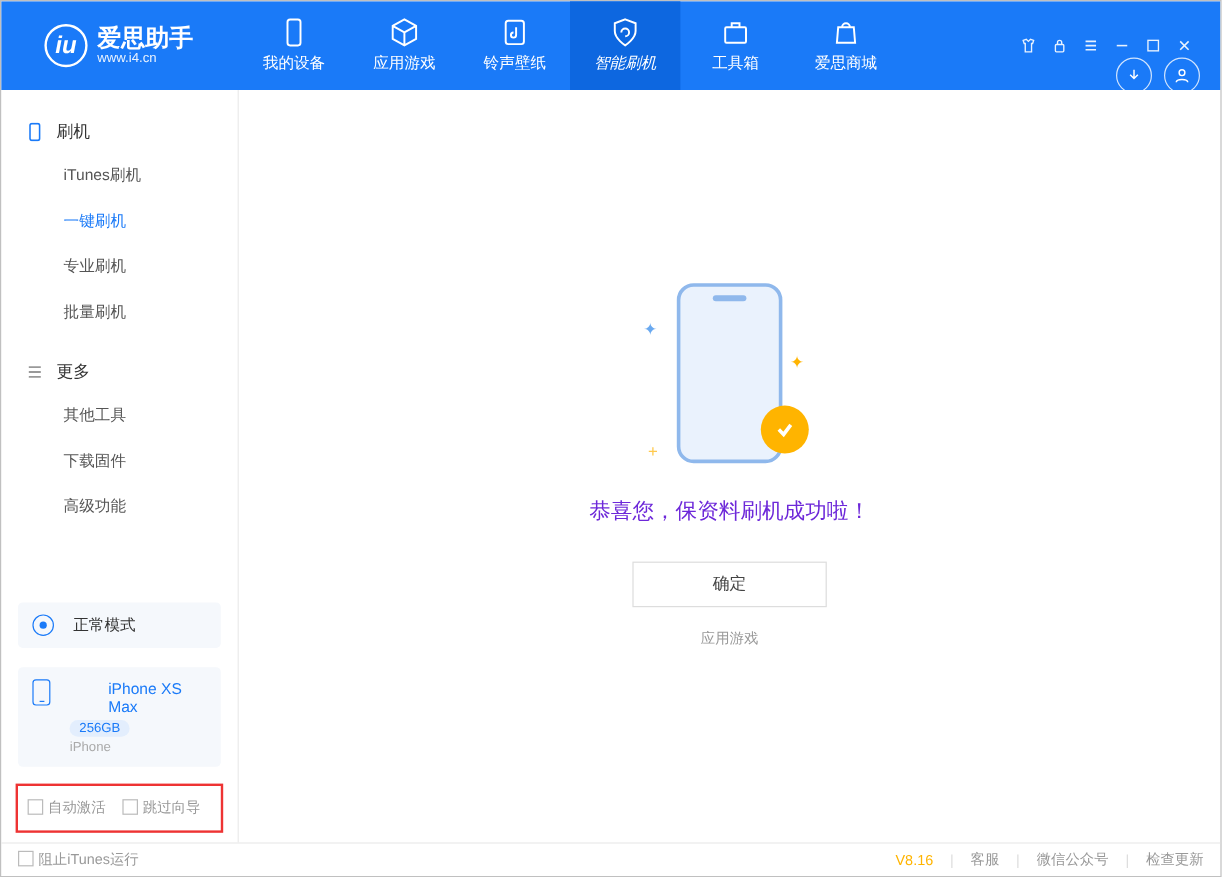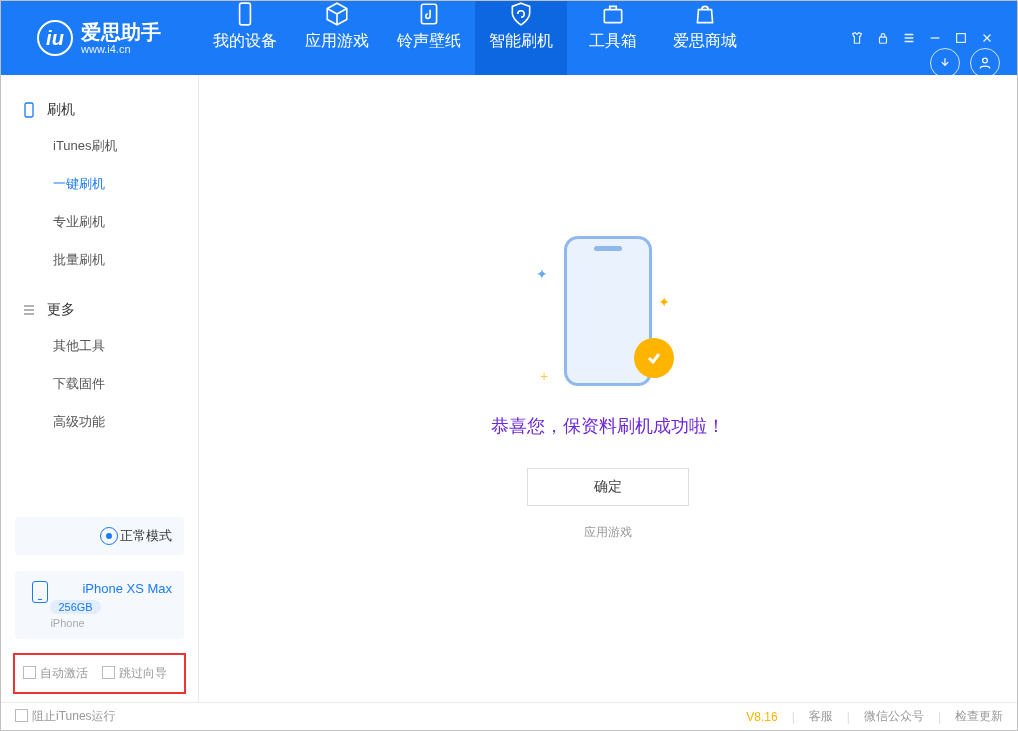--- a/index.html
+++ b/index.html
@@ -5,41 +5,41 @@
 * { margin: 0; padding: 0; box-sizing: border-box; font-family: "Microsoft YaHei", sans-serif; }
 body { background: #fff; width: 1018px; height: 731px; overflow: hidden; border: 1px solid #c0c0c0; }
 
 .header { background: #1a7af8; height: 74px; display: flex; align-items: center; color: #fff; }
 .logo-area { display: flex; align-items: center; padding: 0 36px; width: 198px; }
 .logo-icon { width: 36px; height: 36px; border: 2px solid #fff; border-radius: 50%; display: flex; align-items: center; justify-content: center; font-weight: bold; font-size: 20px; font-style: italic; margin-right: 8px; }
 .logo-text { font-size: 20px; font-weight: bold; line-height: 1.1; }
 .logo-sub { font-size: 11px; opacity: 0.9; }
 
 .nav { display: flex; height: 100%; }
-.nav-item { width: 92px; display: flex; flex-direction: column; align-items: center; justify-content: flex-start; cursor: pointer; font-size: 16px; }
-.nav-item.active { background: #0d67e0; }
+.nav-item { width: 92px; display: flex; flex-direction: column; align-items: center; justify-content: center; cursor: pointer; font-size: 13px; }
+.nav-item.active { background: #0d67e0; font-style: italic; }
 .nav-icon { width: 26px; height: 26px; margin-bottom: 4px; display: flex; align-items: center; justify-content: center; }
 .nav-icon svg { width: 26px; height: 26px; fill: #fff; stroke: #fff; }
 
 .header-right { margin-left: auto; display: flex; align-items: center; padding-right: 12px; gap: 10px; }
 .header-small-icons { display: flex; gap: 6px; margin-right: 8px; }
 .hdr-btn { width: 20px; height: 20px; display: flex; align-items: center; justify-content: center; cursor: pointer; opacity: 0.9; }
 .hdr-btn svg { stroke: #fff; fill: none; }
 .circle-btn { width: 30px; height: 30px; border: 1.5px solid rgba(255,255,255,0.8); border-radius: 50%; display: flex; align-items: center; justify-content: center; cursor: pointer; }
 .circle-btn svg { stroke: #fff; fill: none; }
 
 .body { display: flex; height: calc(100% - 74px - 28px); }
 .sidebar { width: 198px; border-right: 1px solid #eaeaea; display: flex; flex-direction: column; }
 .side-scroll { flex: 1; padding-top: 18px; }
 .side-group-header { display: flex; align-items: center; padding: 8px 20px; font-size: 14px; color: #333; font-weight: 500; }
 .side-group-header svg { margin-right: 10px; }
 .side-sub { padding: 10px 20px 10px 52px; font-size: 13px; color: #555; cursor: pointer; }
 .side-sub.active { color: #1a7af8; }
 
-.device-box { margin: 8px 14px; padding: 10px 12px; background: #f5f8fc; border-radius: 4px; font-size: 13px; color: #333; display: flex; align-items: center; gap: 2px; justify-content: flex-end; }
+.device-box { margin: 8px 14px; padding: 10px 12px; background: #f5f8fc; border-radius: 4px; font-size: 13px; color: #333; display: flex; align-items: center; gap: 16px; }
 .device-box.mode { color: #333; }
 .mode-icon { width: 18px; height: 18px; border: 1.5px solid #1a7af8; border-radius: 50%; display: flex; align-items: center; justify-content: center; }
 .mode-icon::after { content: ""; width: 6px; height: 6px; background: #1a7af8; border-radius: 50%; }
 .device-info .dname { color: #1a7af8; font-weight: 500; font-size: 13px; padding-left: 32px; }
 .device-info .dcap { display: inline-block; margin-top: 4px; font-size: 11px; color: #1a7af8; background: #e3eefd; padding: 1px 8px; border-radius: 8px; }
 .device-info .dtype { font-size: 11px; color: #aaa; margin-top: 3px; }
 .phone-icon { width: 16px; height: 22px; border: 1.5px solid #1a7af8; border-radius: 3px; position: relative; }
 .phone-icon::after { content: ""; position: absolute; bottom: 2px; left: 50%; transform: translateX(-50%); width: 4px; height: 1.5px; background: #1a7af8; }
 
 .red-box { border: 2px solid #e33; margin: 6px 12px 8px; padding: 10px 8px; display: flex; gap: 14px; align-items: center; font-size: 12px; color: #999; }

